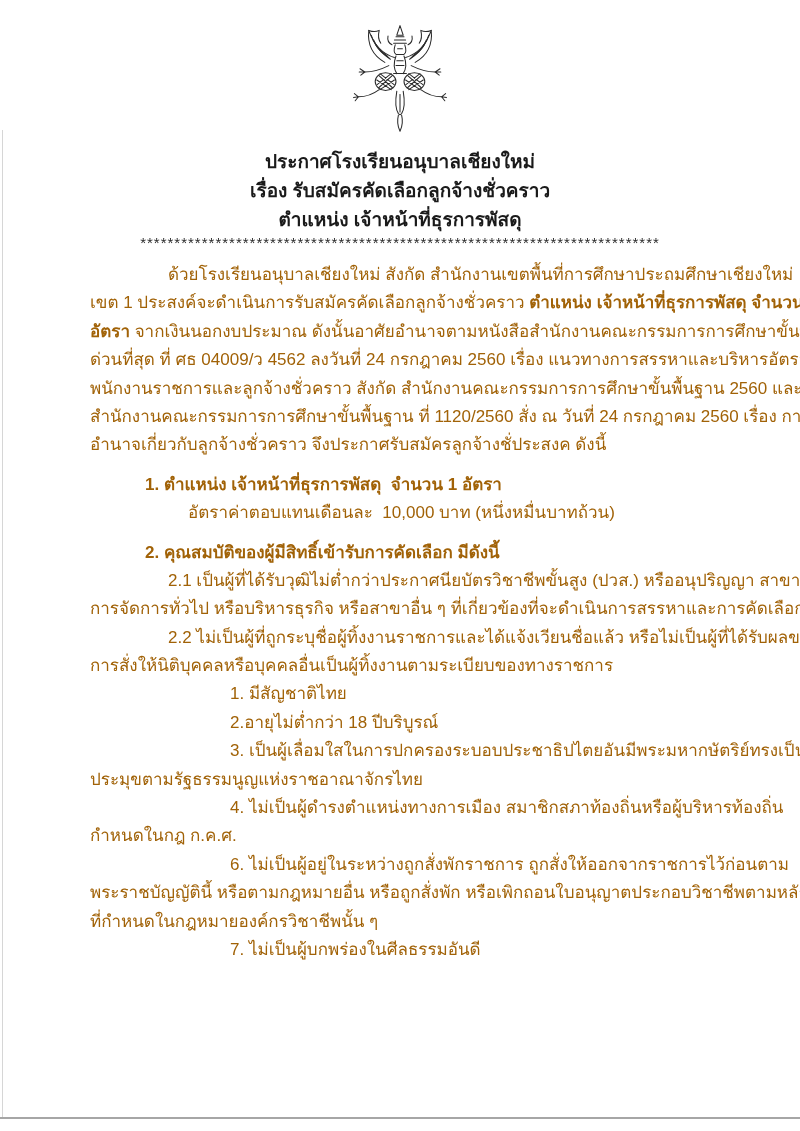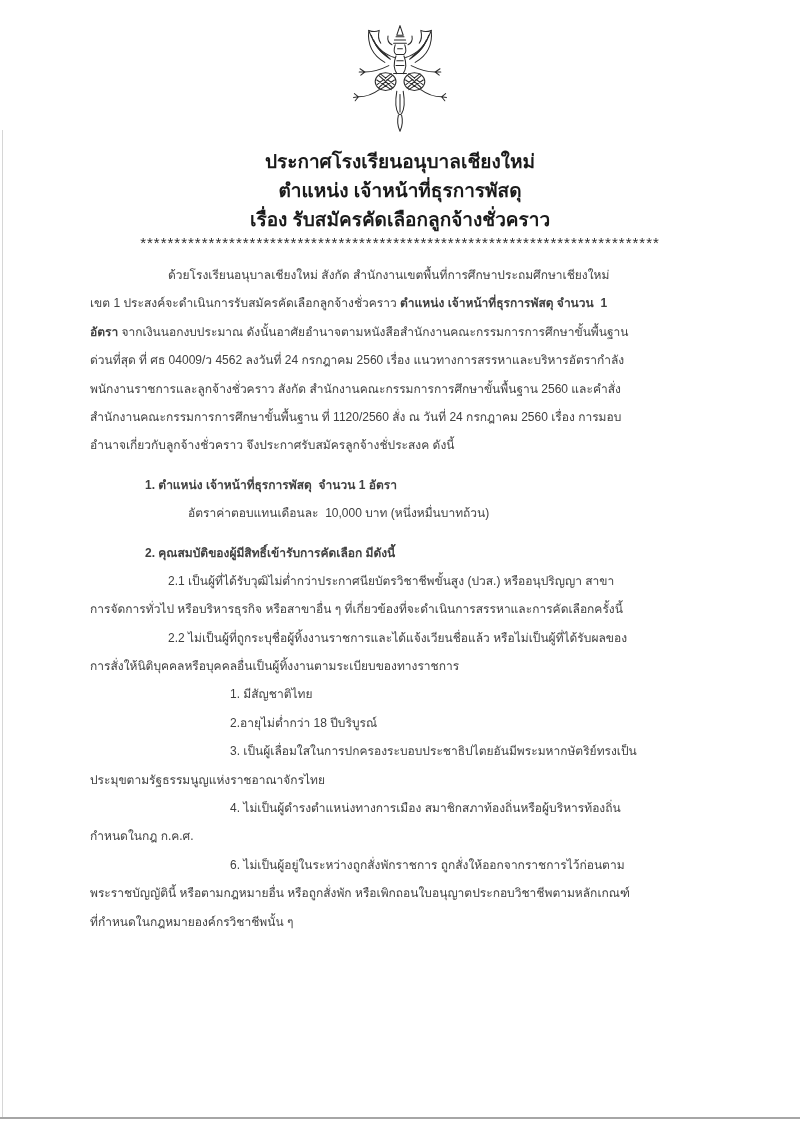--- a/index.html
+++ b/index.html
@@ -11,22 +11,22 @@
   .titles{
     position:absolute;top:147px;left:0;right:0;text-align:center;
     font-weight:bold;font-size:19px;line-height:29px;color:#1a1a1a;
   }
   .divider{
     position:absolute;top:234px;left:0;right:0;text-align:center;
     font-size:15px;line-height:18px;letter-spacing:1px;color:#2a2a2a;white-space:pre;
   }
   .docbody{position:absolute;top:261px;left:0;right:0;}
   .line{
-    white-space:pre;font-size:12px;line-height:28.4px;height:28.4px;
-    padding-left:90px;color:#404040;
+    white-space:pre;font-size:17px;line-height:28.4px;height:28.4px;
+    padding-left:90px;color:#a16207;
   }
   .ind-margin{padding-left:90px;}
   .ind-para{padding-left:168px;}
   .ind-heading{padding-left:145px;font-weight:bold;}
   .ind-sub{padding-left:188px;}
   .ind-item{padding-left:230px;}
   .spacer{height:11px;}
   .b{font-weight:bold;}
   .edge-left{position:absolute;left:2px;top:130px;bottom:12px;width:1px;background:#d6d6d6;}
   .edge-bottom{position:absolute;left:0;right:0;top:1117px;height:2px;background:#a6a6a6;}
@@ -61,22 +61,22 @@
       <path d="M56,46 h8 M55,52 h10"></path>
       <path d="M52,62 h16"></path>
       <path d="M56,84 C54,96 54,106 58,112 C60,114 60,114 62,112 C66,106 66,96 64,84"></path>
       <path d="M60,88 V110"></path>
       <path d="M58,114 C56,122 58,130 60,134 C62,130 64,122 62,114"></path>
     </svg>
   </div>
 
   <div class="titles">
     <div>ประกาศโรงเรียนอนุบาลเชียงใหม่</div>
+    <div>เรื่อง รับสมัครคัดเลือกลูกจ้างชั่วคราว</div>
     <div>ตำแหน่ง เจ้าหน้าที่ธุรการพัสดุ</div>
-    <div>เรื่อง รับสมัครคัดเลือกลูกจ้างชั่วคราว</div>
   </div>
 
   <div class="divider">****************************************************************************</div>
 
   <div class="docbody" id="doc-body">
       <div class="line ind-para"><span>ด้วยโรงเรียนอนุบาลเชียงใหม่ สังกัด สำนักงานเขตพื้นที่การศึกษาประถมศึกษาเชียงใหม่</span></div>
       <div class="line ind-margin"><span>เขต 1 ประสงค์จะดำเนินการรับสมัครคัดเลือกลูกจ้างชั่วคราว </span><span class="b">ตำแหน่ง เจ้าหน้าที่ธุรการพัสดุ จำนวน  1</span></div>
       <div class="line ind-margin"><span class="b">อัตรา</span><span> จากเงินนอกงบประมาณ ดังนั้นอาศัยอำนาจตามหนังสือสำนักงานคณะกรรมการการศึกษาขั้นพื้นฐาน</span></div>
       <div class="line ind-margin"><span>ด่วนที่สุด ที่ ศธ 04009/ว 4562 ลงวันที่ 24 กรกฎาคม 2560 เรื่อง แนวทางการสรรหาและบริหารอัตรากำลัง</span></div>
       <div class="line ind-margin"><span>พนักงานราชการและลูกจ้างชั่วคราว สังกัด สำนักงานคณะกรรมการการศึกษาขั้นพื้นฐาน 2560 และคำสั่ง</span></div>
@@ -93,17 +93,18 @@
       <div class="line ind-margin"><span>การสั่งให้นิติบุคคลหรือบุคคลอื่นเป็นผู้ทิ้งงานตามระเบียบของทางราชการ</span></div>
       <div class="line ind-item"><span>1. มีสัญชาติไทย</span></div>
       <div class="line ind-item"><span>2.อายุไม่ต่ำกว่า 18 ปีบริบูรณ์</span></div>
       <div class="line ind-item"><span>3. เป็นผู้เลื่อมใสในการปกครองระบอบประชาธิปไตยอันมีพระมหากษัตริย์ทรงเป็น</span></div>
       <div class="line ind-margin"><span>ประมุขตามรัฐธรรมนูญแห่งราชอาณาจักรไทย</span></div>
       <div class="line ind-item"><span>4. ไม่เป็นผู้ดำรงตำแหน่งทางการเมือง สมาชิกสภาท้องถิ่นหรือผู้บริหารท้องถิ่น</span></div>
       <div class="line ind-margin"><span>กำหนดในกฎ ก.ค.ศ.</span></div>
       <div class="line ind-item"><span>6. ไม่เป็นผู้อยู่ในระหว่างถูกสั่งพักราชการ ถูกสั่งให้ออกจากราชการไว้ก่อนตาม</span></div>
       <div class="line ind-margin"><span>พระราชบัญญัตินี้ หรือตามกฎหมายอื่น หรือถูกสั่งพัก หรือเพิกถอนใบอนุญาตประกอบวิชาชีพตามหลักเกณฑ์</span></div>
       <div class="line ind-margin"><span>ที่กำหนดในกฎหมายองค์กรวิชาชีพนั้น ๆ</span></div>
+      <div class="line ind-item"><span>7. ไม่เป็นผู้บกพร่องในศีลธรรมอันดี</span></div>
     </div>
 
   <div class="edge-left"></div>
   <div class="edge-bottom"></div>
 </div>
 
 </body></html>

